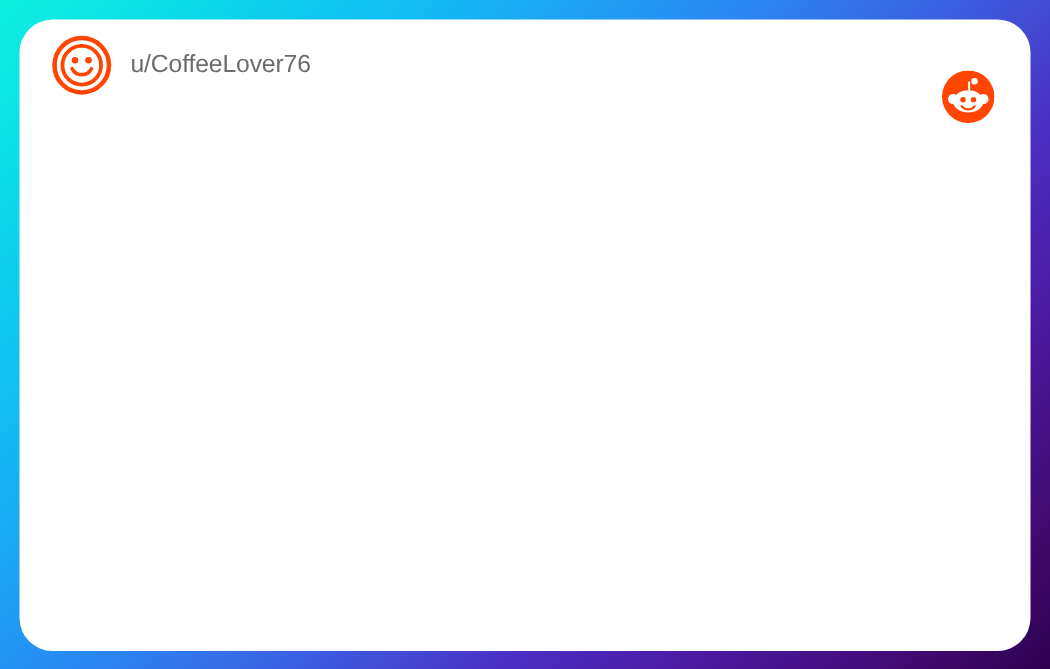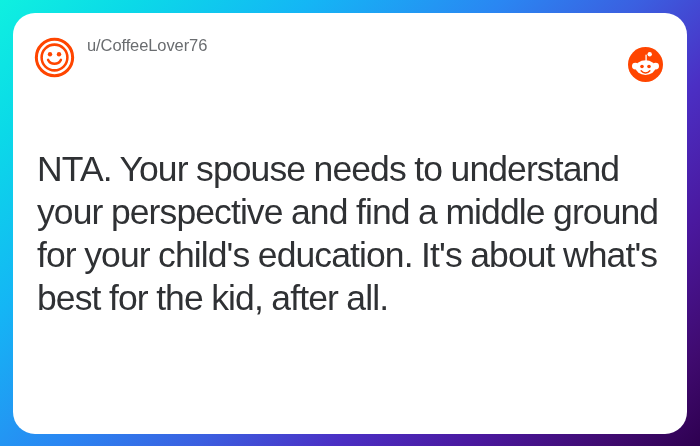--- a/index.html
+++ b/index.html
@@ -53,23 +53,23 @@
     top: 0;
     width: 100%;
     height: 95px;
     display: flex;
     align-items: center;
   }
 
   #author-block {
     position: absolute;
     left: 21px;
-    top: 24px;
+    top: 10px;
     display: flex;
-    align-items: flex-start;
+    align-items: center;
     gap: 12px;
   }
 
   #avatar-icon {
     width: 41px;
     height: 41px;
     flex: 0 0 auto;
     display: block;
   }
 
@@ -139,16 +139,15 @@
         <circle cx="28.4" cy="19.6" r="3.5" fill="#ffffff"></circle>
 
         <circle cx="14.4" cy="20.1" r="1.85" fill="#ff4500"></circle>
         <circle cx="21.6" cy="20.1" r="1.85" fill="#ff4500"></circle>
 
         <path d="M13.5 24.4 a5.6 5.6 0 0 0 9 0" fill="none" stroke="#ff4500" stroke-width="1.45" stroke-linecap="round"></path>
       </svg>
 
     </div>
 
-    <p id="post-body">NTA. Your spouse needs to understand your perspective and find a middle ground for your child's education. It's about what's best for the kid, after all.</p>
 
   </div>
 </div>
 
 </body></html>

